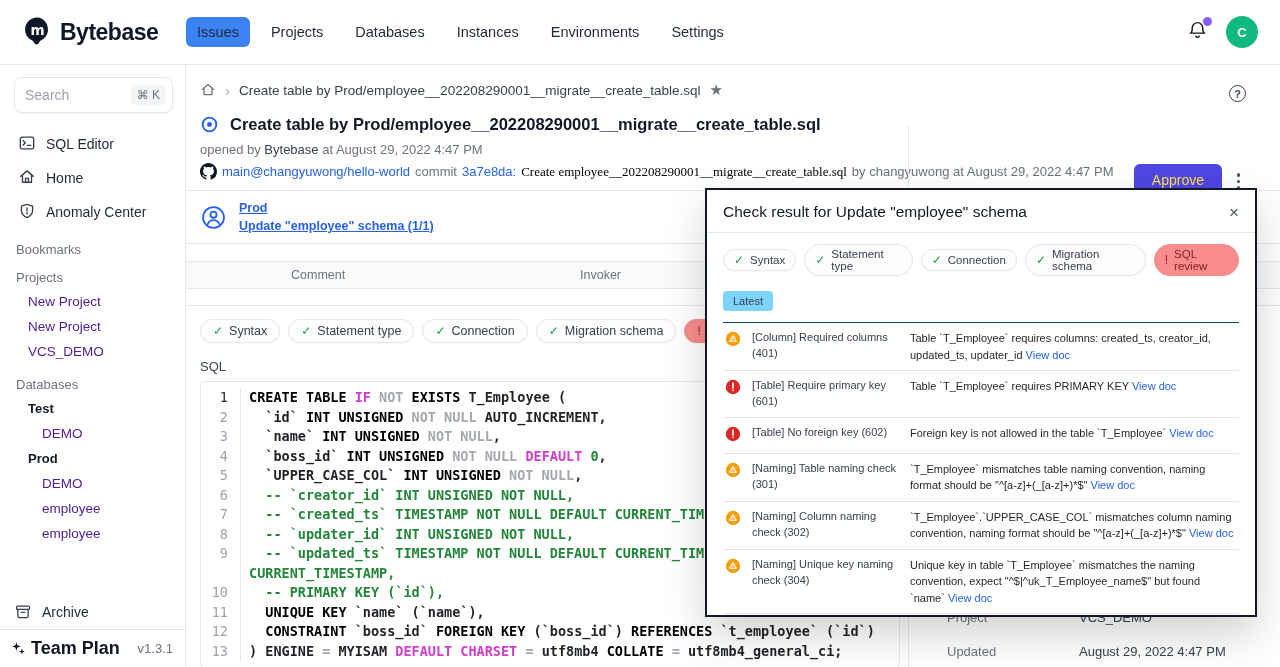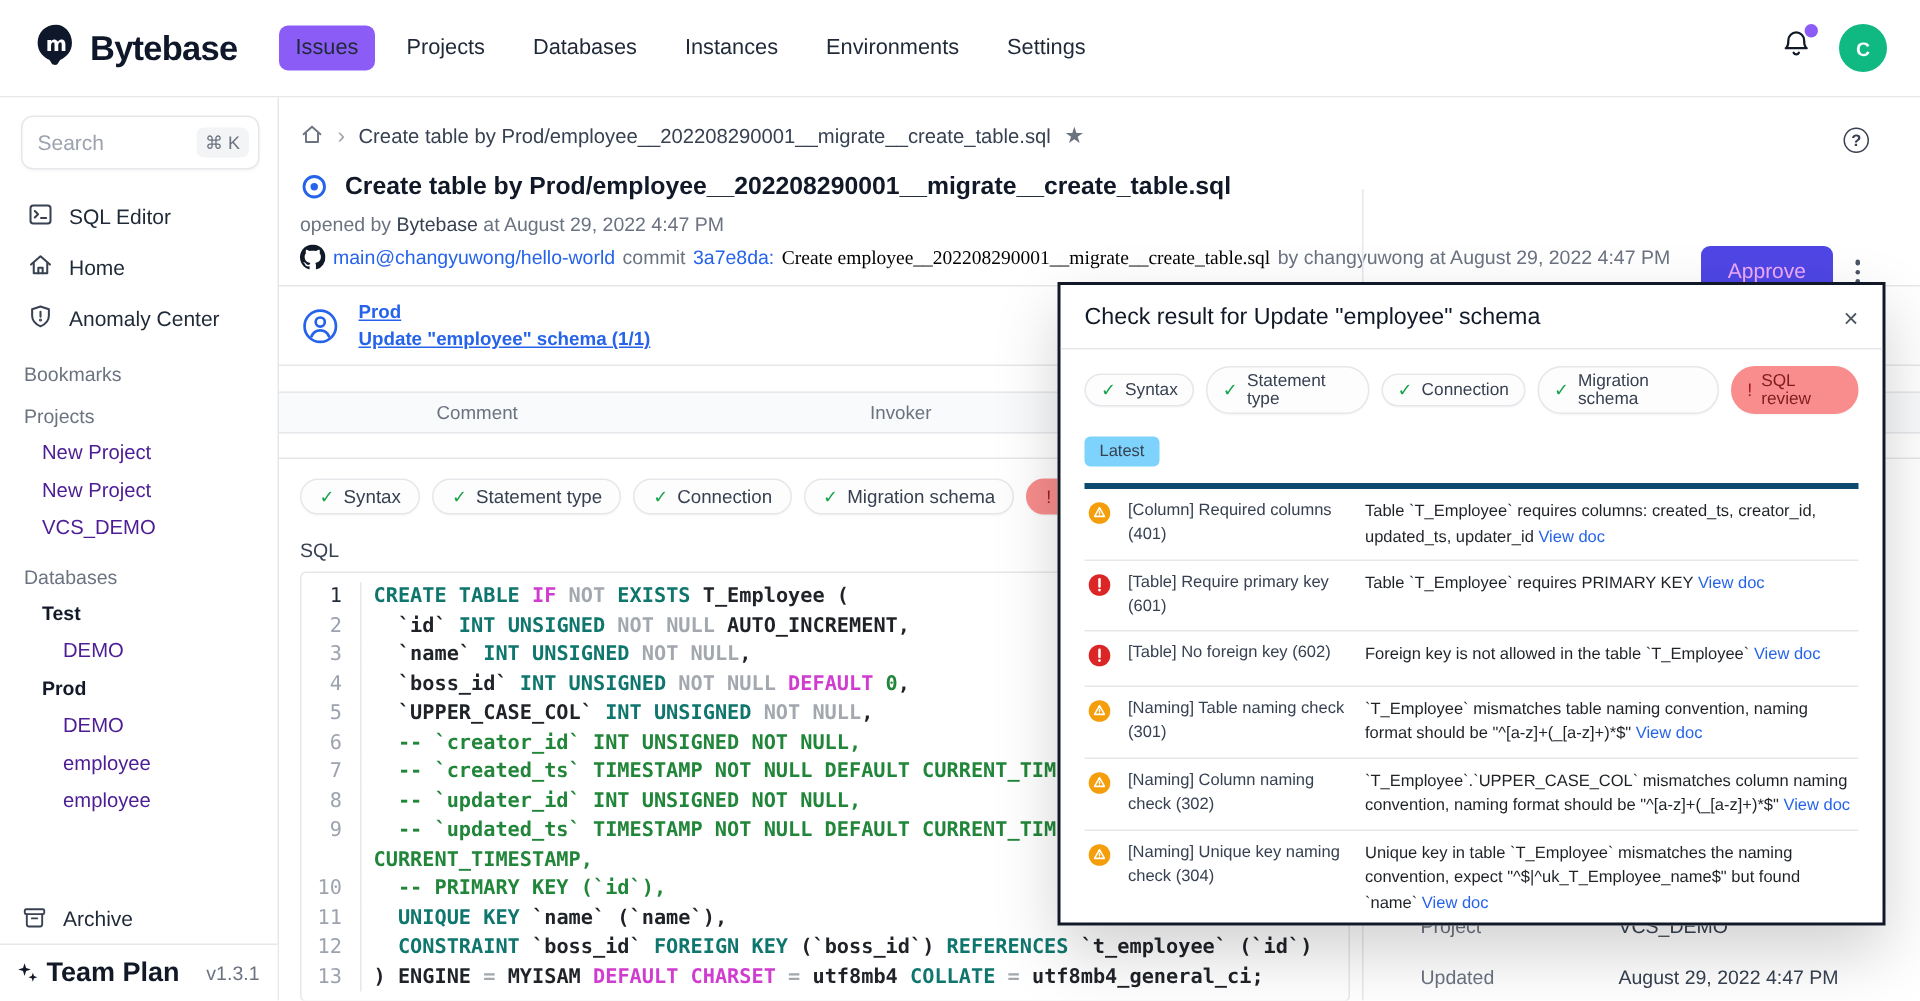--- a/index.html
+++ b/index.html
@@ -7,21 +7,21 @@
     font-family:"Liberation Sans", sans-serif; color:#374151; }
   .app { position:relative; width:1280px; height:667px; }
 
   
   .navbar { position:absolute; top:0; left:0; right:0; height:65px; background:#fff;
     border-bottom:1px solid #e5e7eb; display:flex; align-items:center; padding:0 22px; }
   .logo { display:flex; align-items:center; gap:7px; cursor:pointer; width:164px; }
   .logo-text { font-size:23px; font-weight:bold; color:#0f172a; letter-spacing:-0.5px; }
   .nav-links { display:flex; align-items:center; gap:10px; }
   .nav-link { font-size:14.5px; color:#1f2937; padding:7px 11px; border-radius:6px; cursor:pointer; }
-  .nav-link.active { background:#8b5cf6; }
+  .nav-link.active { background:#3b82f6; }
   .nav-right { margin-left:auto; display:flex; align-items:center; gap:18px; }
   .bell-wrap { position:relative; cursor:pointer; }
   .bell-dot { position:absolute; top:-3px; right:-4px; width:9px; height:9px; border-radius:50%;
     background:#8b5cf6; }
   .avatar { width:32px; height:32px; border-radius:50%; background:#10b981; color:#fff;
     display:flex; align-items:center; justify-content:center; font-size:13px; font-weight:bold; cursor:pointer; }
 
   
   .sidebar { position:absolute; top:65px; left:0; bottom:0; width:186px; background:#fff;
     border-right:1px solid #e5e7eb; padding:12px 12px 0 14px; }
@@ -50,21 +50,21 @@
   .main { position:absolute; top:65px; left:186px; right:0; bottom:0; background:#fff; }
   .crumb-row { display:flex; align-items:center; gap:9px; padding:16px 0 6px 14px; }
   .crumb-sep { color:#9ca3af; font-size:15px; }
   .crumb-title { font-size:13.5px; color:#374151; }
   .star { color:#6b7280; font-size:15px; cursor:pointer; }
   .help-circle { position:absolute; top:20px; right:34px; width:17px; height:17px; border:1.6px solid #374151;
     border-radius:50%; display:flex; align-items:center; justify-content:center; font-size:11px;
     font-weight:bold; color:#374151; cursor:pointer; }
   .title-row { display:flex; align-items:center; gap:11px; padding:10px 0 0 14px; }
   .issue-title { font-size:16.5px; font-weight:bold; color:#111827; }
-  .approve-btn { position:absolute; top:99px; right:58px; background:#4f46e5; color:#f0abfc;
+  .approve-btn { position:absolute; top:99px; right:58px; background:#4f46e5; color:#fde047;
     font-size:14px; font-weight:500; border:none; border-radius:6px; padding:8px 18px; cursor:pointer;
     font-family:"Liberation Sans",sans-serif; }
   .kebab { position:absolute; top:104px; right:36px; display:flex; flex-direction:column; gap:3px;
     cursor:pointer; padding:4px; }
   .kebab i { width:3.5px; height:3.5px; background:#4b5563; border-radius:50%; }
   .meta-line { font-size:13px; color:#6b7280; padding:8px 0 0 14px; }
   .meta-line .strong { color:#374151; font-weight:500; }
   .vcs-line { display:flex; align-items:center; gap:5px; font-size:13px; color:#6b7280;
     padding:6px 0 10px 14px; }
   .link { color:#2563eb; cursor:pointer; }
@@ -91,21 +91,21 @@
   .sql-label { font-size:13px; color:#374151; padding:16px 0 7px 14px; }
 
   .sql-panel { margin-left:14px; width:700px; border:1px solid #e5e7eb; border-radius:4px;
     padding:6px 0; background:#fff; font-family:"DejaVu Sans Mono", monospace; font-size:13.5px;
     line-height:19.5px; }
   .code-line { display:flex; }
   .ln { width:40px; flex:0 0 40px; text-align:right; padding-right:12px; color:#9ca3af;
     border-right:1px solid #e5e7eb; }
   .ln.active { color:#1f2937; }
   .lc { padding-left:8px; white-space:pre; overflow:hidden; }
-  .tok-kw { color:#0f766e; font-weight:bold; }
+  .tok-kw { color:#000000; font-weight:bold; }
   .tok-mag { color:#cf3ccf; font-weight:bold;text-align:center; }
   .tok-gray { color:#a3a8af; font-weight:bold; }
   .tok-green { color:#22863a; font-weight:bold; }
   .tok-plain { color:#1f2328; font-weight:bold; }
 
   
   .right-meta { position:absolute; top:126px; left:908px; right:0; bottom:0; border-left:1px solid #e5e7eb; }
   .meta-row { position:absolute; left:38px; right:20px; display:flex; font-size:13px; }
   .meta-row .ml { color:#6b7280; width:132px; }
   .meta-row .mv { color:#374151; }
@@ -114,21 +114,21 @@
   .modal { position:absolute; top:188px; left:705px; width:552px; height:429px; background:#fff;
     border:2px solid #111827; box-shadow:0 18px 40px rgba(0,0,0,.18); z-index:50; overflow:hidden; }
   .modal-head { display:flex; align-items:center; padding:13px 16px 11px 16px; border-bottom:1px solid #e5e7eb; }
   .modal-title { font-size:15.5px; color:#111827; }
   .modal-close { margin-left:auto; font-size:17px; color:#4b5563; cursor:pointer; line-height:1; }
   .modal-body { padding:11px 16px 0 16px; }
   .modal-body .pills-row { padding:0; }
   .modal-body .pill { padding:3px 10px; font-size:11.5px; }
   .latest-btn { display:inline-block; margin-top:15px; background:#7dd3fc; border-radius:4px;
     padding:4px 10px; font-size:11px; color:#374151; cursor:pointer; }
-  .result-list { margin-top:11px; border-top:4px solid #0c4a6e; }
+  .result-list { margin-top:11px; border-top:1px solid #0c4a6e; }
   .result-row { display:flex; gap:10px; padding:7px 2px; border-bottom:1px solid #e5e7eb; }
   .result-row .sev { flex:0 0 17px; padding-top:1px; }
   .rule-name { flex:0 0 148px; font-size:11px; color:#374151; line-height:1.45; }
   .rule-desc { flex:1; font-size:11px; color:#1f2328; line-height:1.5; }
   .rule-desc .link { font-size:11px; }
 </style>
 </head>
 <body>
 
 <div class="app">

